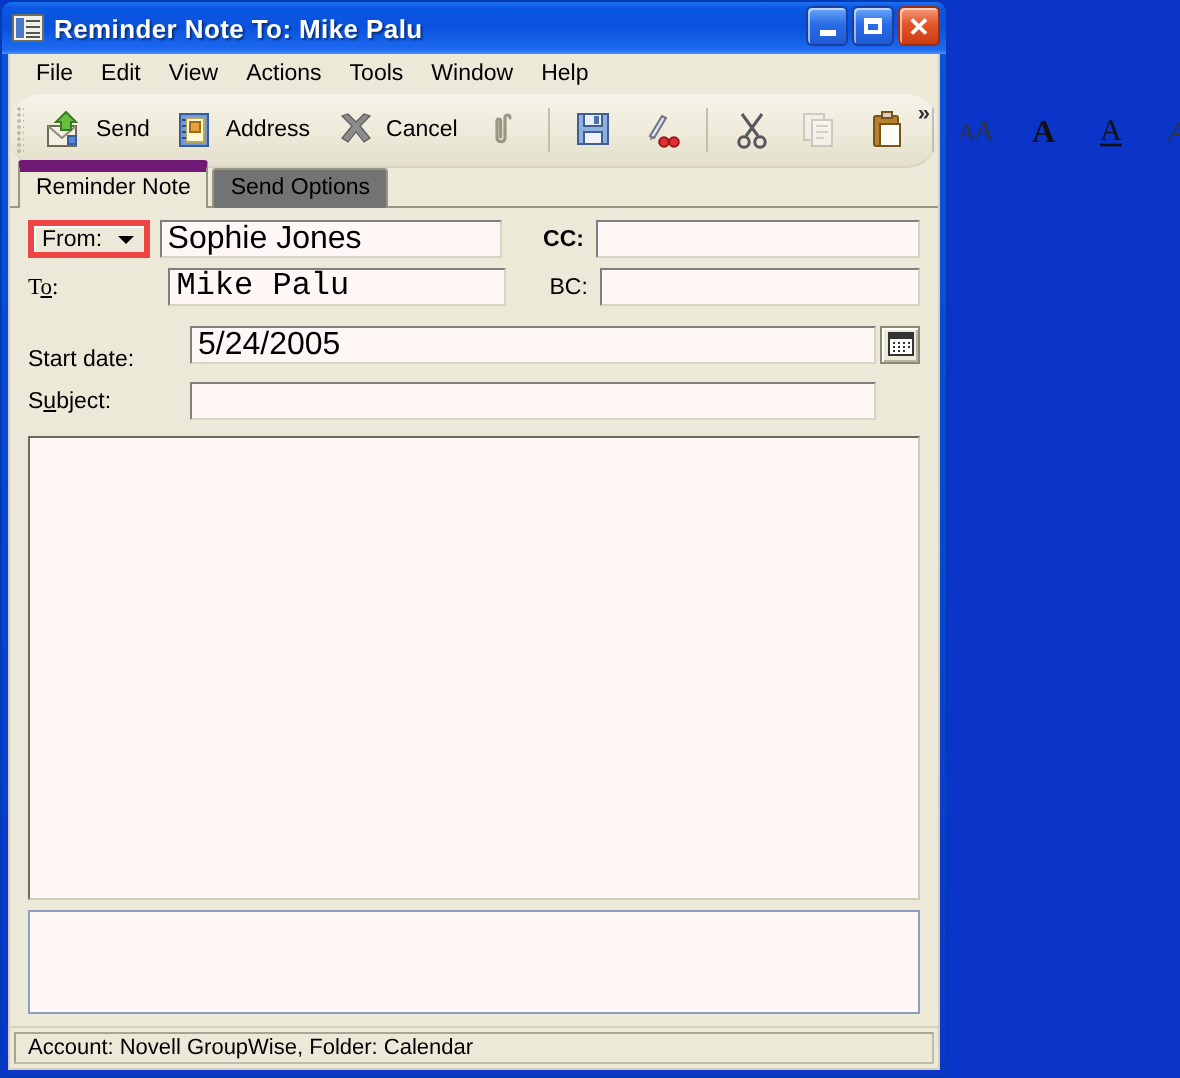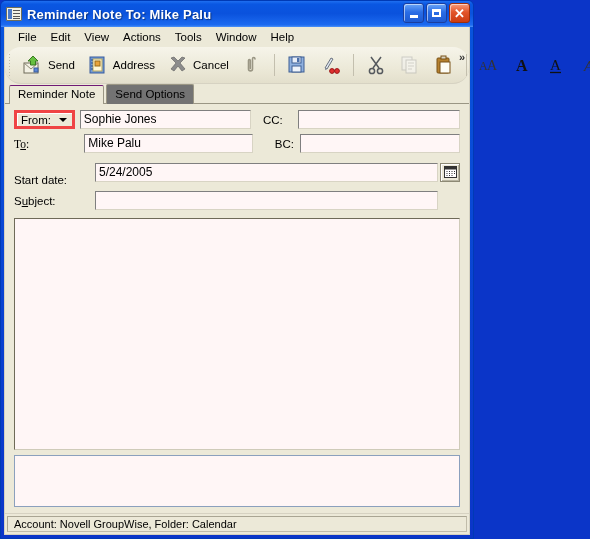--- a/index.html
+++ b/index.html
@@ -102,39 +102,39 @@
   }
   .tabstrip:after{
     content:"";position:absolute;left:0;right:0;bottom:0;height:1px;background:#9a9684;
   }
   .tab{
     font-size:11.5px;color:#000;padding:2px 8px 3px 8px;background:#ece9d8;
     border:1px solid #9a9684;border-bottom:none;border-radius:2px 2px 0 0;
     margin-right:2px;position:relative;z-index:2;line-height:14px;
   }
   .tab.active{
-    background:#ece9d8;border-top:1px solid #701a75;
+    background:#ece9d8;border-top:6px solid #701a75;
     padding-top:1px;box-shadow:0 1px 0 #ece9d8;
   }
   .tab.inactive{background:#737373;margin-bottom:0;}
 
   
   .form{
     flex:1;min-height:0;display:flex;flex-direction:column;
     background:#ece9d8;padding:6px 9px 0 9px;box-sizing:border-box;
   }
   .row{display:flex;align-items:center;margin-bottom:5px;}
   .lbl{font-size:11.5px;color:#000;white-space:nowrap;}
   .lbl u{text-decoration:underline;}
 
   .field{
     background:#fff6f6;border:1px solid #7f7f7f;
     border-right-color:#d8d4c4;border-bottom-color:#d8d4c4;
     box-sizing:border-box;height:19px;
-    font-size:12px;color:#000;line-height:17px;
+    font-size:16px;color:#000;line-height:17px;
     padding:0 3px;overflow:hidden;white-space:nowrap;
   }
 
   .combo{
     width:76px;height:19px;box-sizing:border-box;
     border:3px solid #ef4444;background:#ece9d8;
     display:flex;align-items:center;justify-content:space-between;
     padding:0 2px 0 4px;font-size:11.5px;
     box-shadow:inset 1px 1px 0 #fff;
   }
@@ -329,29 +329,29 @@
     </div>
 
     <div class="form">
 
       <div class="row">
         <div class="combo">
           <span>From:</span>
           <span class="caret"></span>
         </div>
         <div class="field" style="width:222px;margin-left:5px;" title="">Sophie Jones</div>
-        <div class="lbl" style="width:38px;text-align:left;margin-left:12px;">CC:</div>
+        <div class="lbl" style="width:38px;text-align:right;margin-left:12px;font-weight:bold;">CC:</div>
         <div class="field" style="width:210px;margin-left:6px;" title=""></div>
       </div>
 
       <div class="row">
         <div class="lbl" style="width:76px;font-family:Liberation Serif, serif;">
           <span>T</span><u>o</u><span>:</span>
         </div>
-        <div class="field" style="width:222px;margin-left:13px;" title="">Mike Palu</div>
+        <div class="field" style="width:222px;margin-left:13px;font-family:Liberation Mono, monospace;" title="">Mike Palu</div>
         <div class="lbl" style="width:38px;text-align:right;margin-left:12px;">BC:</div>
         <div class="field" style="width:210px;margin-left:6px;" title=""></div>
       </div>
 
       <div class="row">
         <div class="lbl" style="width:76px;margin-top:16px;">Start date:</div>
         <div class="field" style="flex:1;margin-left:5px;" title="">5/24/2005</div>
         <div class="calbtn">
           <svg width="13" height="12" viewBox="0 0 13 12">
             <rect x="0.5" y="0.5" width="12" height="11" fill="#fff" stroke="#333"></rect>

